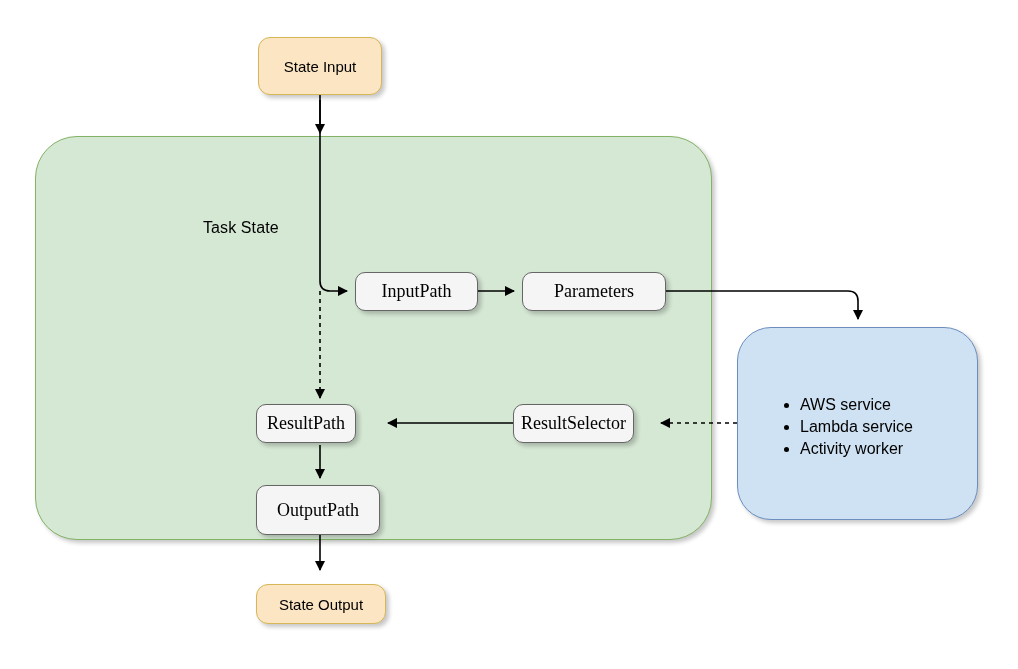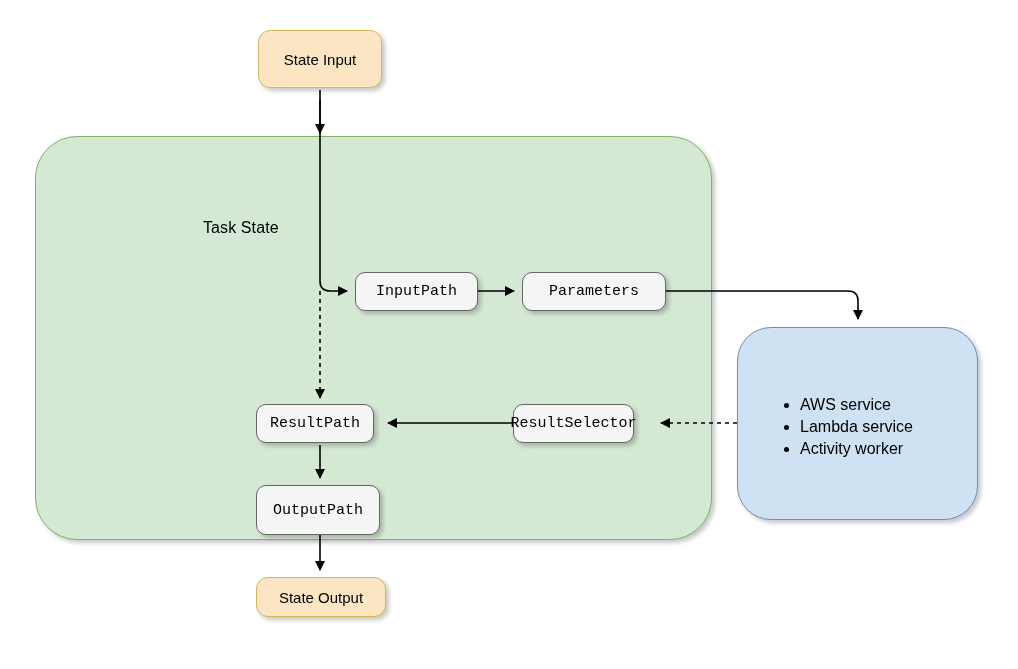--- a/index.html
+++ b/index.html
@@ -83,35 +83,36 @@
     border: 1px solid #d6b656;
     border-radius: 12px;
     box-shadow: 3px 3px 4px rgba(0,0,0,0.22);
     box-sizing: border-box;
     display: flex;
     align-items: center;
     justify-content: center;
     font-size: 15px;
     color: #000000;
     white-space: nowrap;
+    margin-top: 7px;
   }
 
   
   .node-proc {
     position: absolute;
     background: #f5f5f5;
     border: 1px solid #666666;
     border-radius: 10px;
     box-shadow: 3px 3px 4px rgba(0,0,0,0.22);
     box-sizing: border-box;
     display: flex;
     align-items: center;
     justify-content: center;
-    font-family: Liberation Mono, monospace;
-    font-size: 15px;
+    font-family: Liberation Serif, serif;
+    font-size: 18px;
     color: #000000;
     white-space: nowrap;
   }
 </style>
 </head>
 <body>
 
 <div id="canvas">
 
   <div class="group-green">
@@ -165,21 +166,21 @@
   </div>
 
   <div class="node-proc" style="left:522px; top:272px; width:144px; height:39px;">
     <span>Parameters</span>
   </div>
 
   <div class="node-proc" style="left:513px; top:404px; width:121px; height:39px;">
     <span>ResultSelector</span>
   </div>
 
-  <div class="node-proc" style="left:256px; top:404px; width:118px; height:39px;">
+  <div class="node-proc" style="left:256px; top:404px; width:100px; height:39px;">
     <span>ResultPath</span>
   </div>
 
   <div class="node-proc" style="left:256px; top:485px; width:124px; height:50px;">
     <span>OutputPath</span>
   </div>
 
 </div>
 
 </body></html>

